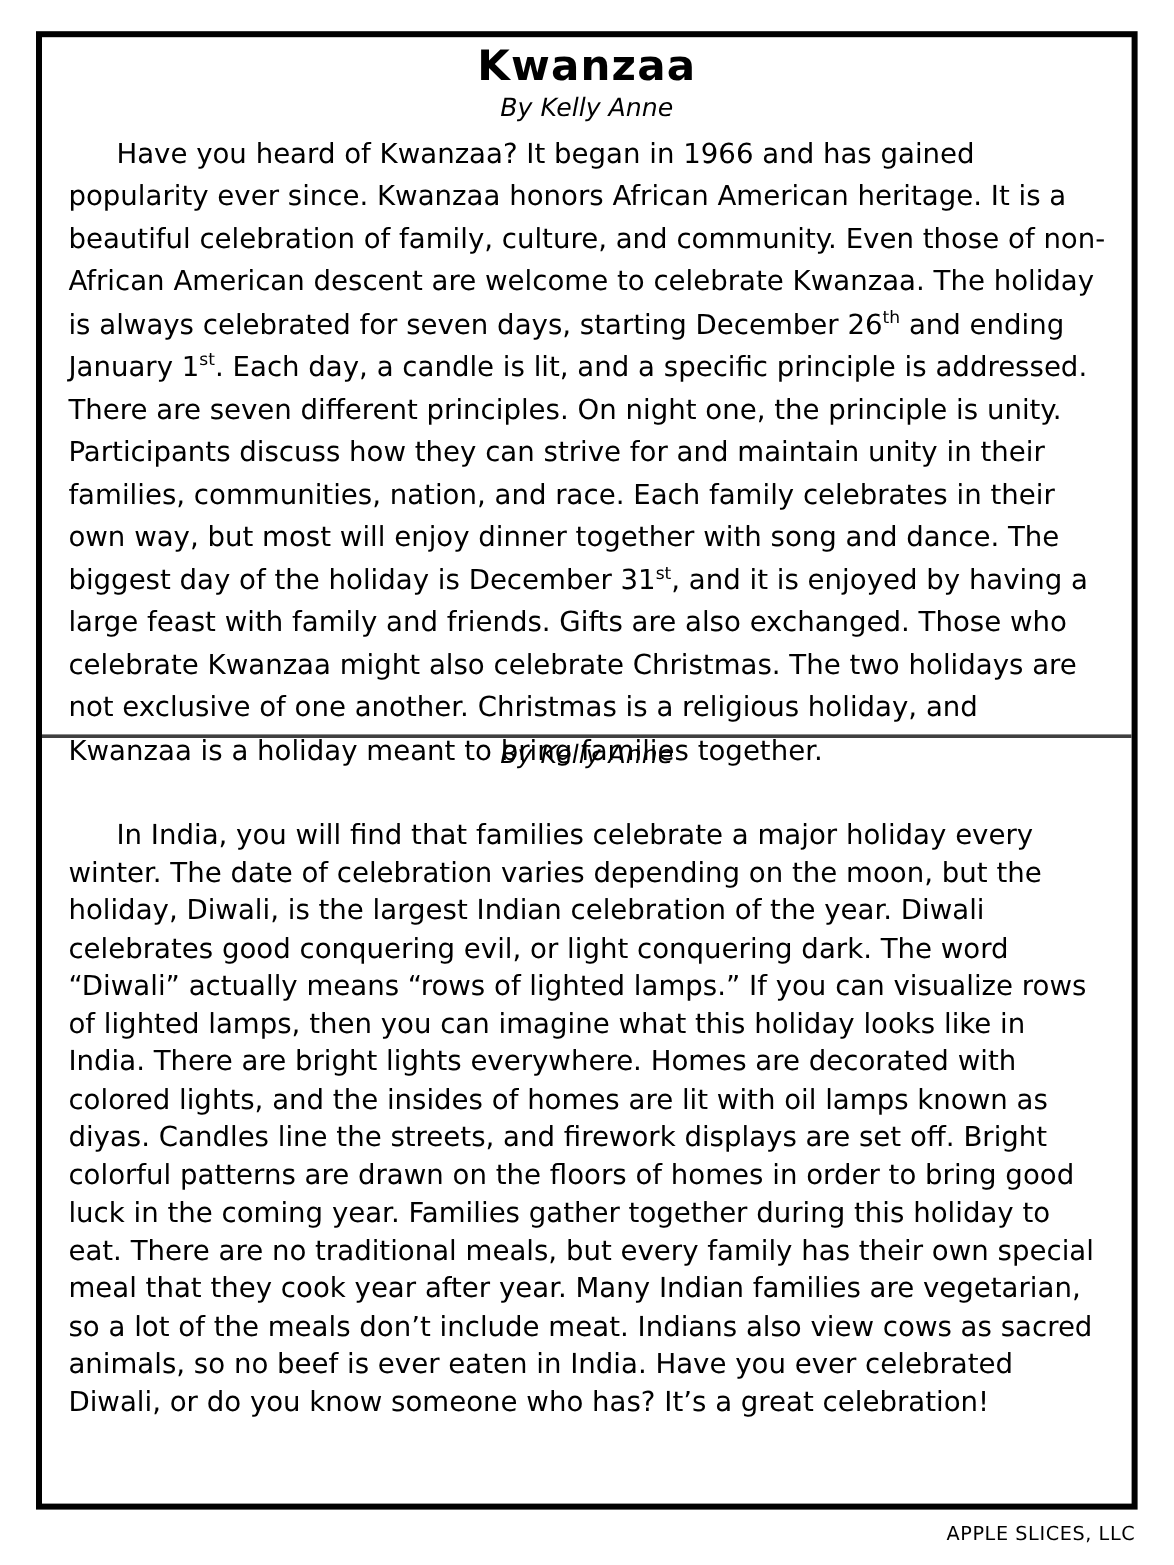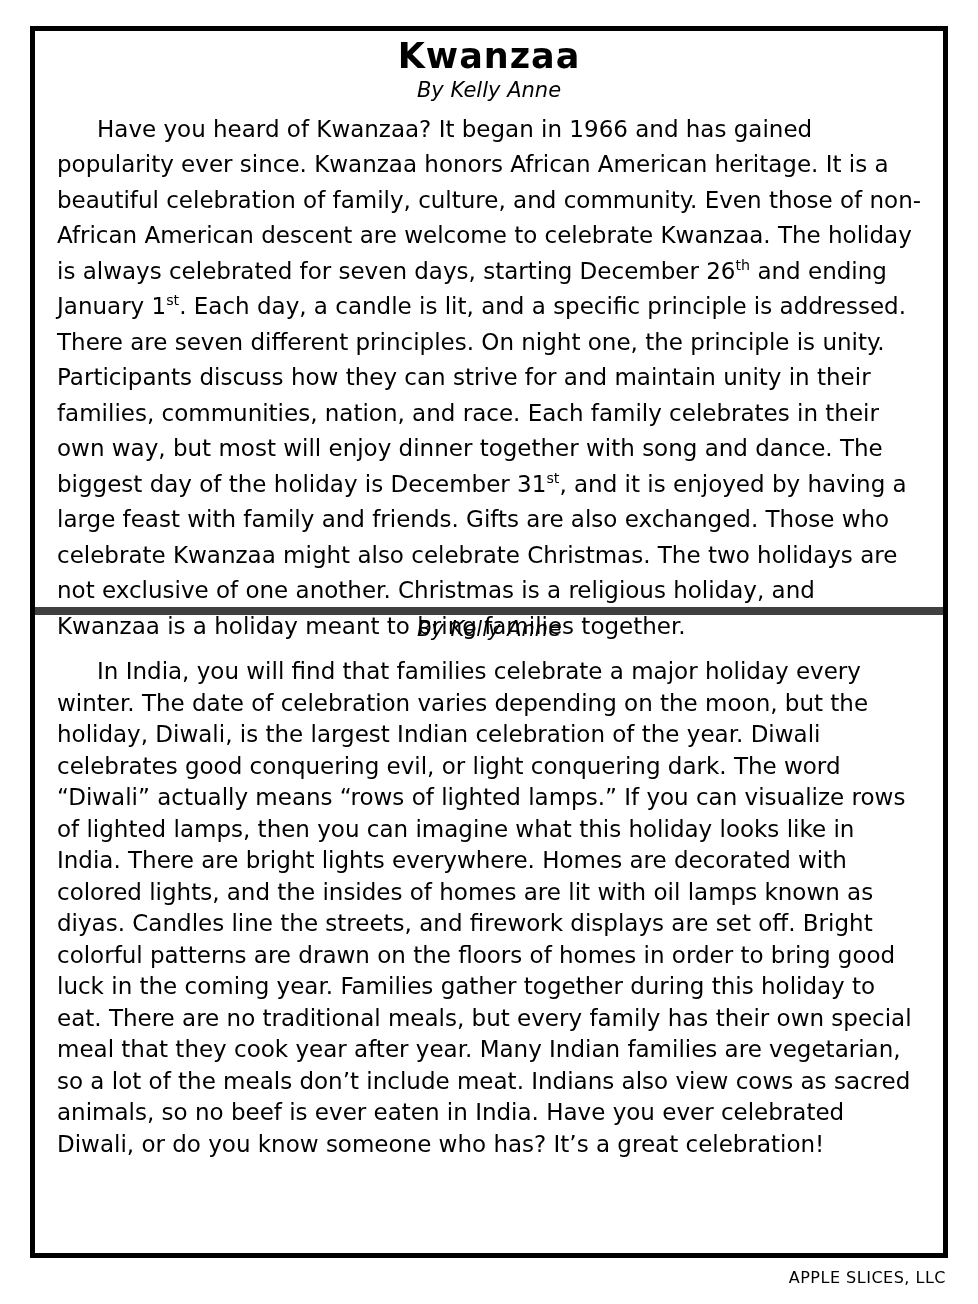--- a/index.html
+++ b/index.html
@@ -34,21 +34,21 @@
   .panel {
     position: absolute;
     left: 0;
     width: 100%;
     box-sizing: border-box;
     padding: 0 18px;
   }
   .panel-top {
     top: 0;
     height: 584px;
-    border-bottom: 8px solid #404040;
+    border-bottom: 3px solid #404040;
   }
   .panel-bottom {
     top: 584px;
     height: 638px;
   }
   .title {
     text-align: center;
     font-family: "DejaVu Sans", sans-serif;
     font-weight: bold;
     font-size: 35px;
@@ -69,21 +69,21 @@
     margin: 0;
     padding: 0 4px;
   }
   .body-top {
     line-height: 35.5px;
     margin-top: 9px;
     text-indent: 40px;
   }
   .body-bottom {
     line-height: 31.5px;
-    margin-top: 14px;
+    margin-top: 39px;
     text-indent: 40px;
   }
   sup {
     font-size: 0.62em;
     vertical-align: super;
     line-height: 0;
   }
   .footer {
     position: absolute;
     right: 32px;

